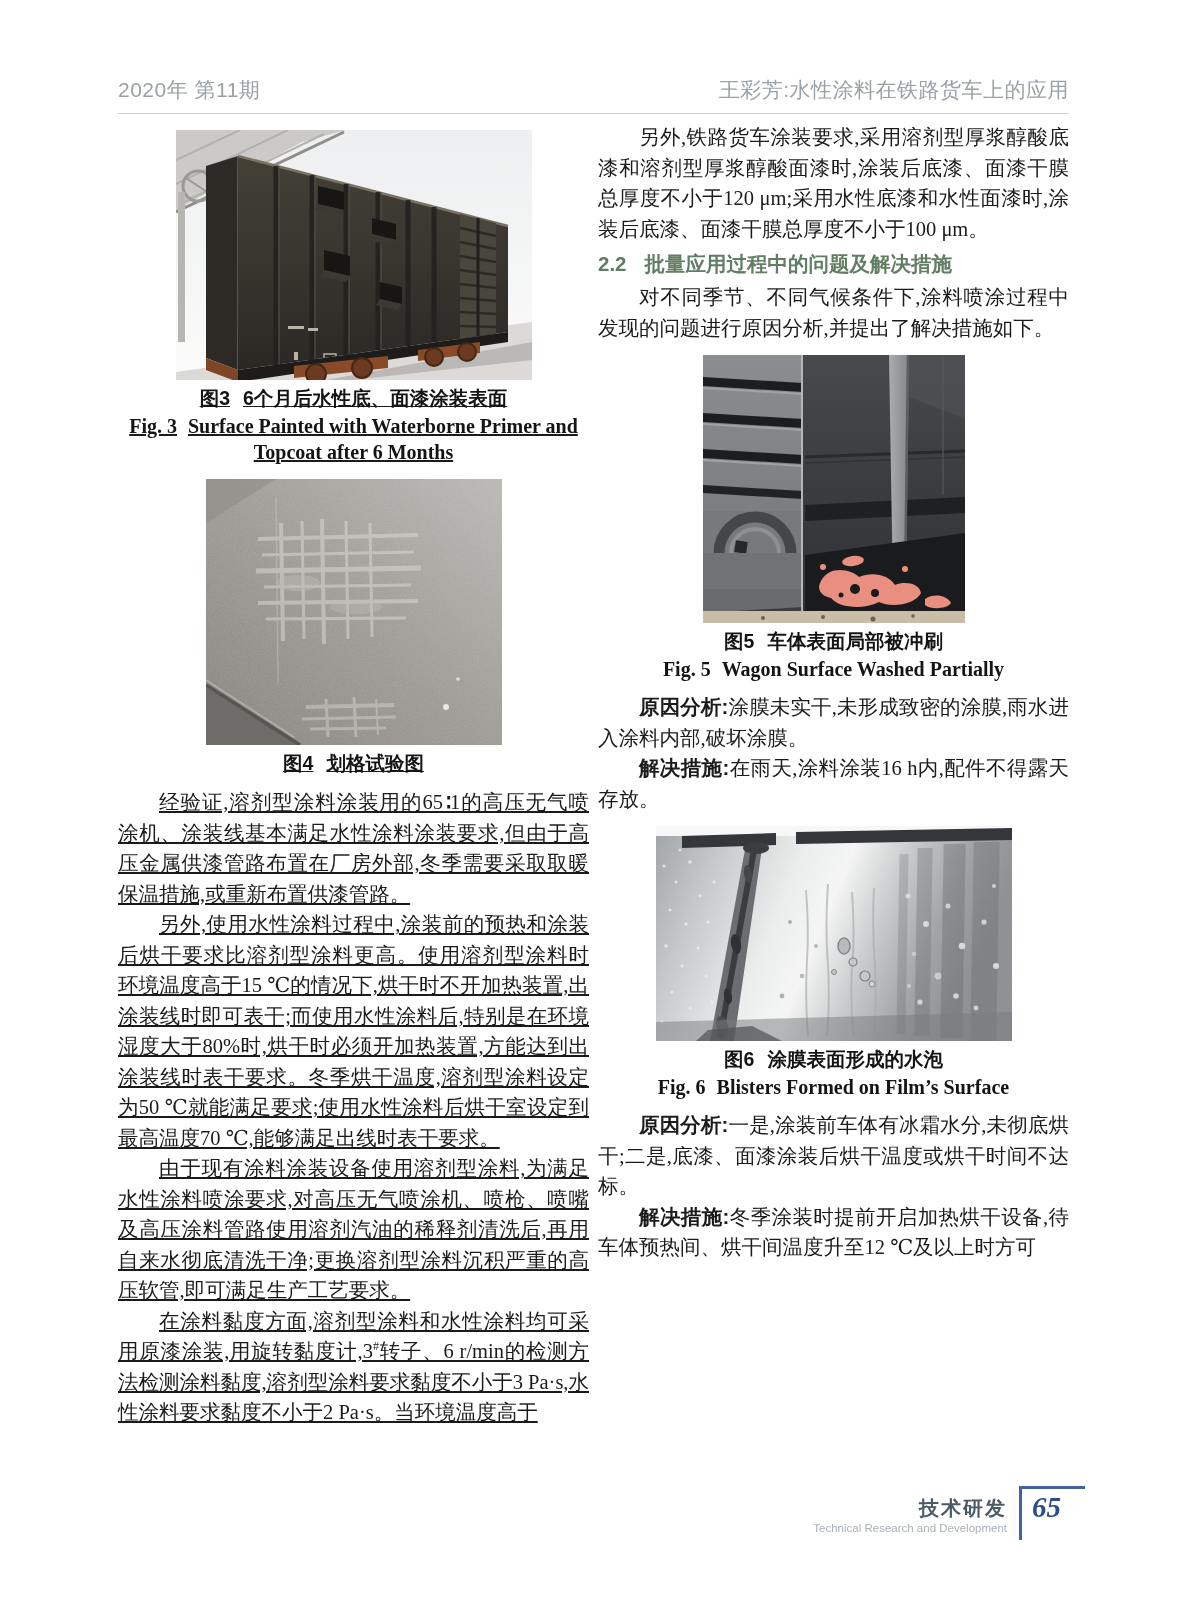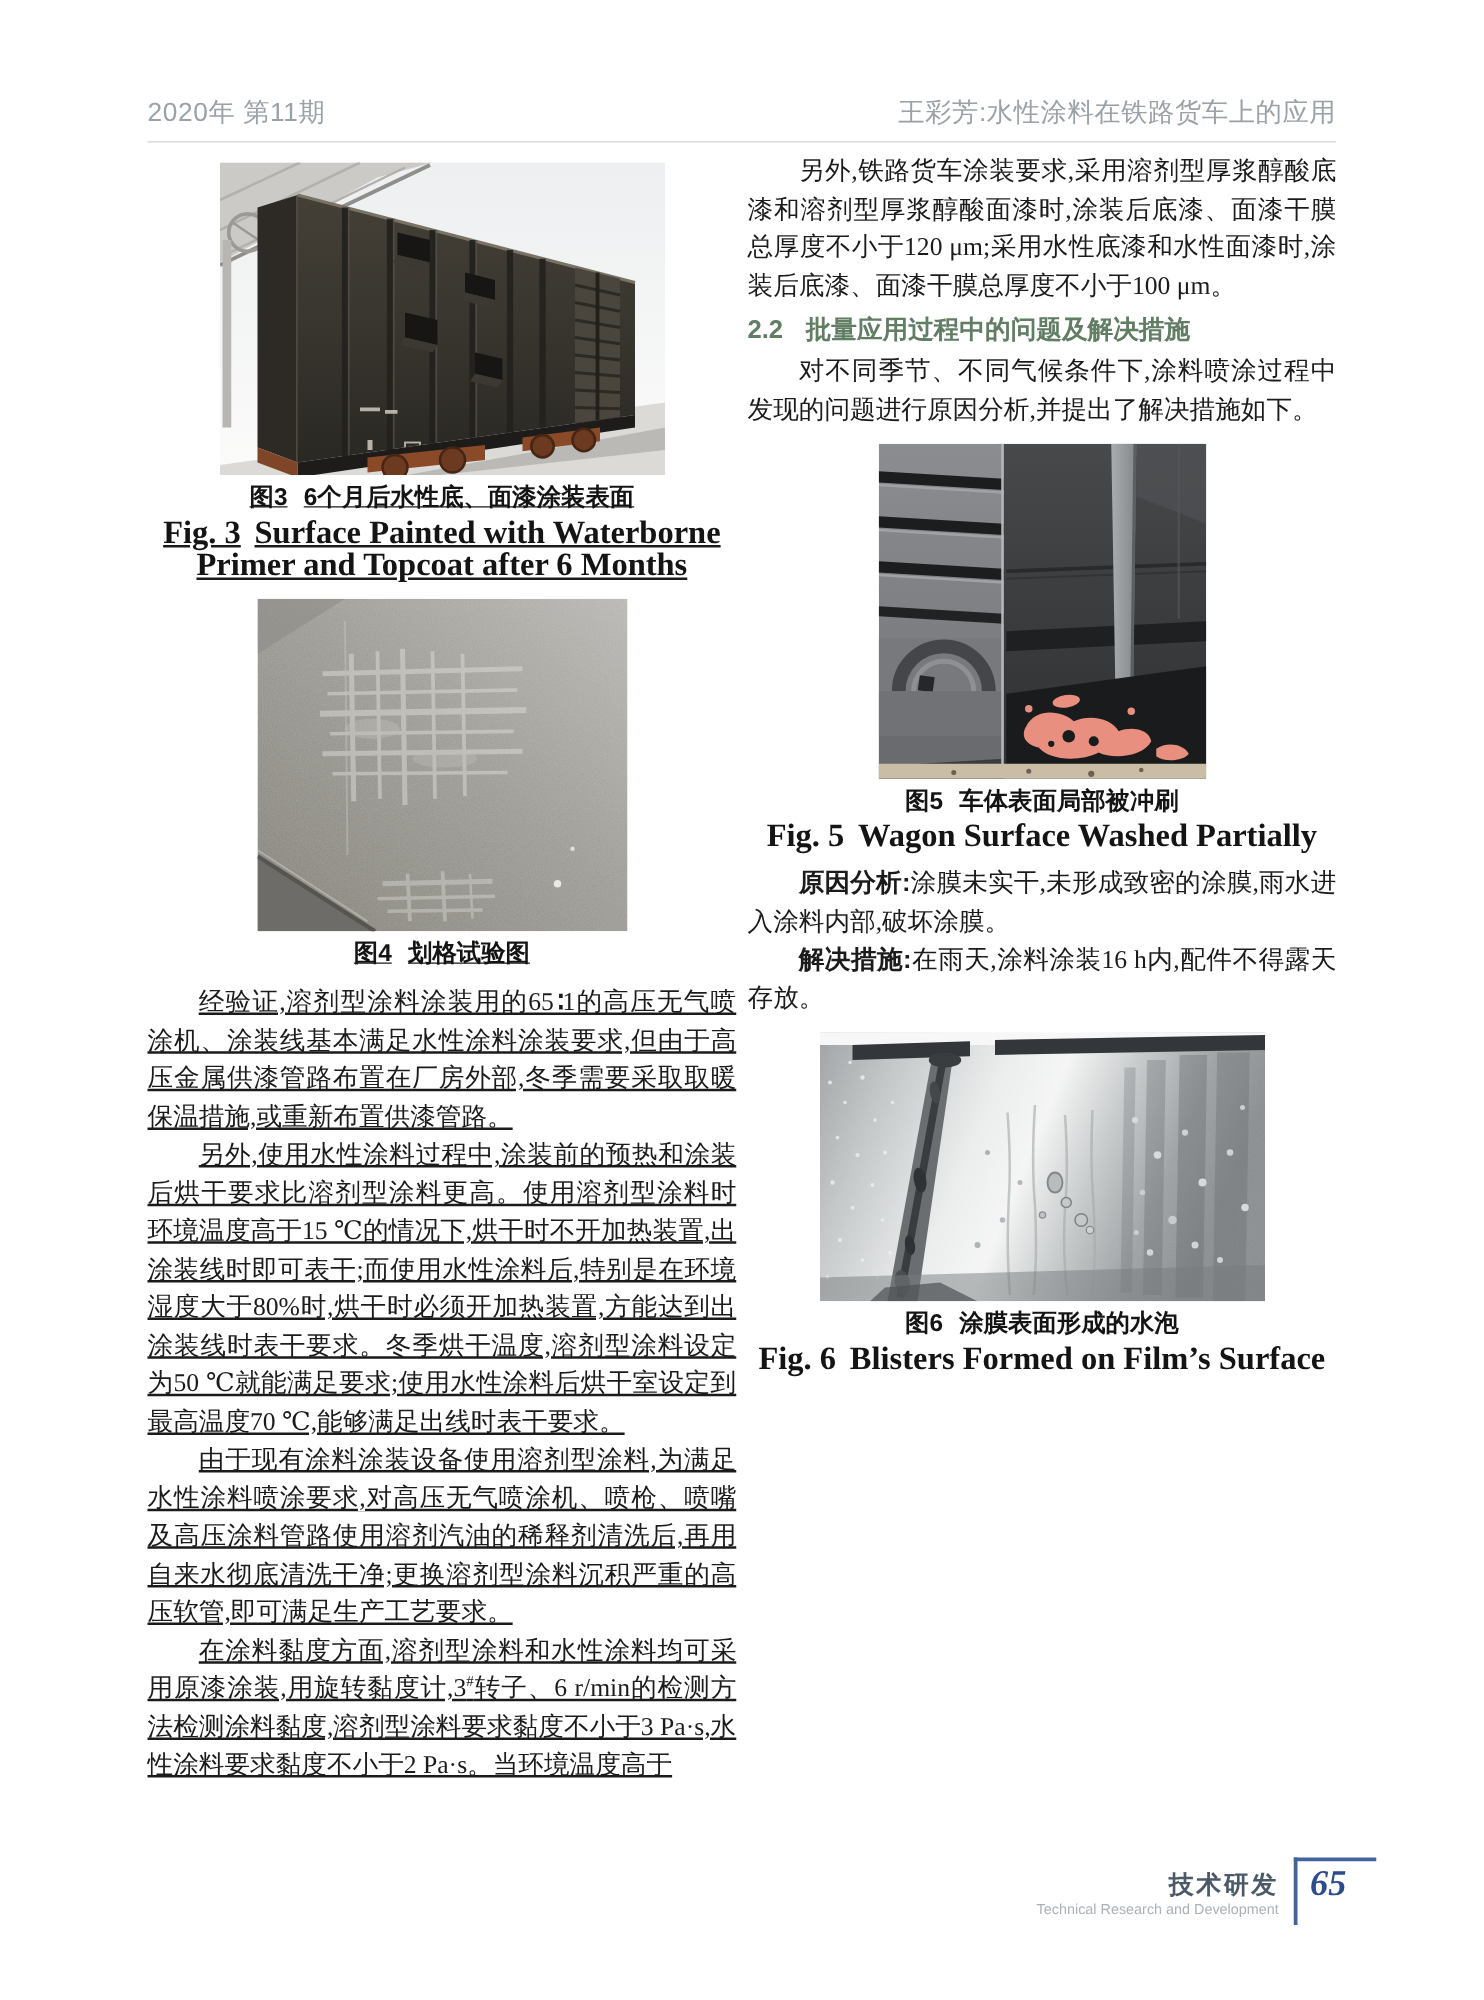--- a/index.html
+++ b/index.html
@@ -42,27 +42,27 @@
   .fig6{width:356px;height:215px;margin:12px auto 4px;}
   .figure svg{width:100%;height:100%;display:block;}
   .cap{text-align:center;margin:0;}
   .cap-cn{
     font-family:"Liberation Sans","DejaVu Sans",sans-serif;font-weight:700;
     font-size:19.5px;color:#141414;line-height:27px;margin-top:5px;
   }
   .cap-cn .cap-label{margin-right:13px;}
   .cap-en{
     font-family:"Liberation Serif","DejaVu Serif",serif;font-weight:700;
-    font-size:26px;color:#141414;line-height:26px;margin:1px 0 6px 0;
+    font-size:20px;color:#141414;line-height:26px;margin:1px 0 6px 0;
   }
   .cap-en .cap-label{margin-right:11px;}
   .body-block{margin-top:10px;}
   
   .page-footer{
-    position:absolute;top:1486px;right:86px;
+    position:absolute;top:1486px;right:102px;
     display:flex;align-items:flex-start;gap:12px;
   }
   .footer-text{text-align:right;padding-top:10px;}
   .footer-cn{
     font-family:"Liberation Sans","DejaVu Sans",sans-serif;font-weight:700;
     font-size:20px;color:#4c5a68;letter-spacing:2px;line-height:24px;
   }
   .footer-en{
     font-family:"Liberation Sans","DejaVu Sans",sans-serif;
     font-size:11.5px;color:#aab1b7;line-height:16px;
@@ -435,20 +435,28 @@
       <polygon points="40,215 126,215 96,200 52,204" fill="#4e5154" opacity="0.7"></polygon>
     </svg>
   </div>
   <p class="cap cap-cn">
     <span class="cap-label">图6</span><span>涂膜表面形成的水泡</span>
   </p>
   <p class="cap cap-en">
     <span class="cap-label">Fig. 6</span><span>Blisters Formed on Film’s Surface</span>
   </p>
 
+  <div class="body-block">
+    <p class="para">
+      <span class="lead">原因分析:</span><span>一是,涂装前车体有冰霜水分,未彻底烘干;二是,底漆、面漆涂装后烘干温度或烘干时间不达标。</span>
+    </p>
+    <p class="para">
+      <span class="lead">解决措施:</span><span>冬季涂装时提前开启加热烘干设备,待车体预热间、烘干间温度升至12 ℃及以上时方可</span>
+    </p>
+  </div>
 </div>
 
 <div class="page-footer">
   <div class="footer-text">
     <div class="footer-cn">技术研发</div>
     <div class="footer-en">Technical Research and Development</div>
   </div>
   <div class="page-num-box">
     <span class="page-num">65</span>
   </div>

